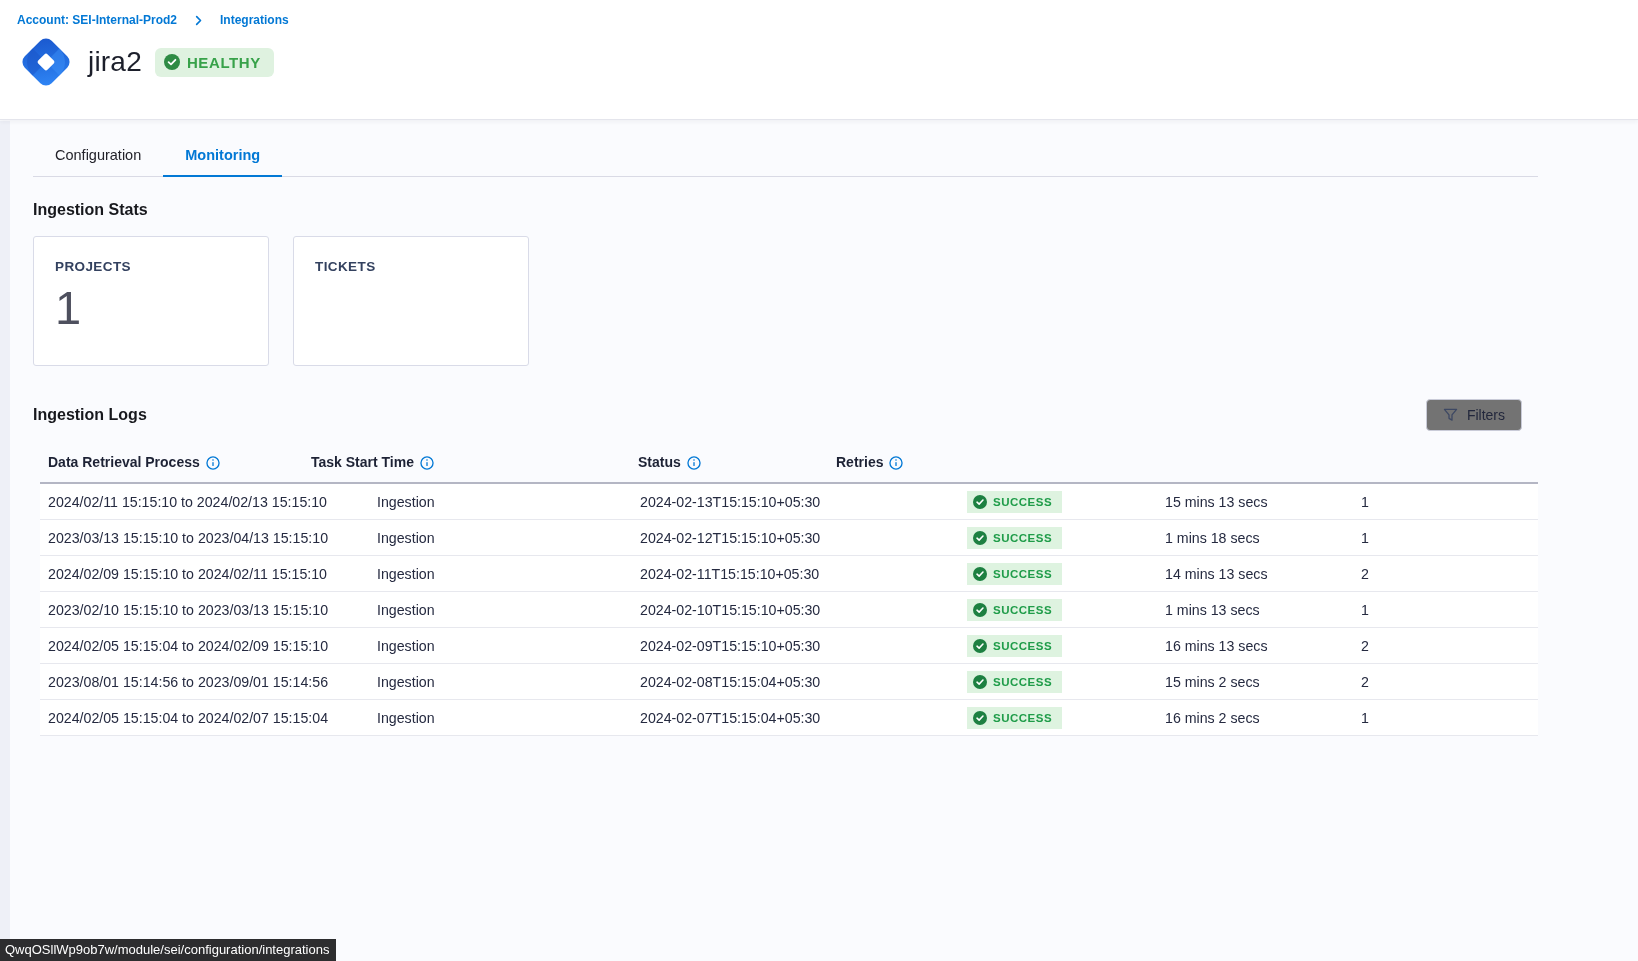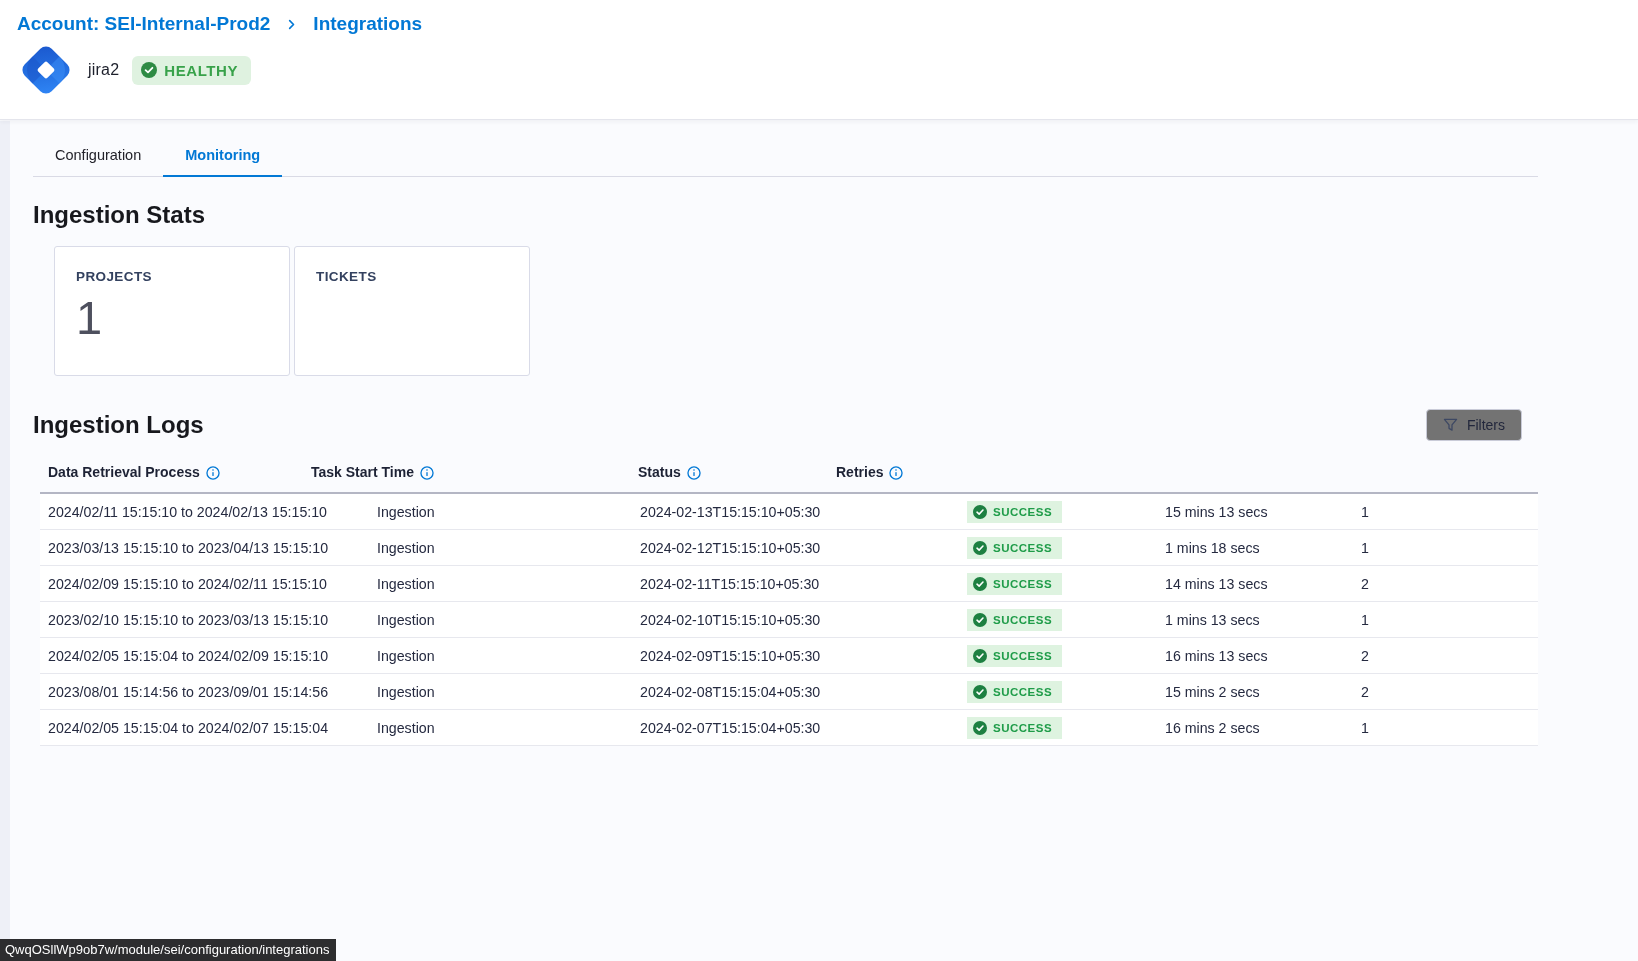--- a/index.html
+++ b/index.html
@@ -13,48 +13,48 @@
   }
   
   .topbar {
     background:#ffffff;
     height:120px;
     padding:13px 0 0 17px;
     border-bottom:1px solid #e4e5ec;
     box-shadow:0 2px 4px rgba(40,41,61,0.05);
     position:relative; z-index:2;
   }
-  .breadcrumb { display:flex; align-items:center; gap:16px; font-size:19px; font-weight:600; }
+  .breadcrumb { display:flex; align-items:center; gap:16px; font-size:12px; font-weight:600; }
   .breadcrumb a { color:#0278d5; text-decoration:none; cursor:pointer; }
   .crumb-sep { display:inline-flex; align-items:center; margin-top:1px; }
   .title-row { display:flex; align-items:center; margin-top:6px; gap:13px; }
   .logo-wrap { width:58px; height:58px; display:flex; align-items:center; justify-content:center; }
-  h1.page-title { font-size:16px; font-weight:500; color:#1c1f2b; letter-spacing:0.2px; }
+  h1.page-title { font-size:28px; font-weight:500; color:#1c1f2b; letter-spacing:0.2px; }
   .health-badge {
     display:inline-flex; align-items:center; gap:7px;
     background:#dff2e0; color:#38a24a;
     font-size:15px; font-weight:700; letter-spacing:0.6px;
     padding:6px 13px 6px 9px; border-radius:6px;
   }
   
   .left-gutter { position:absolute; left:0; top:121px; bottom:0; width:10px; background:#eef0f7; }
   main { position:relative; padding-left:10px; }
   .tabs {
     display:flex; margin-left:23px; margin-right:100px;
     border-bottom:1px solid #d9dae5; padding-top:16px;
   }
   .tab {
     padding:11px 22px 12px 22px; font-size:14.5px; color:#22222a;
     cursor:pointer; position:relative; margin-bottom:-1px;
   }
   .tab.active { color:#0278d5; font-weight:700; border-bottom:2px solid #0278d5; }
   section { padding-left:23px; }
-  h2.section-title { font-size:24px; font-weight:700; color:#17181d; }
+  h2.section-title { font-size:16px; font-weight:700; color:#17181d; }
   .stats h2 { margin-top:24px; }
-  .cards { display:flex; gap:4px; margin-top:17px;margin-left:21px; }
+  .cards { display:flex; gap:24px; margin-top:17px; }
   .card {
     width:236px; height:130px; background:#ffffff;
     border:1px solid #d9dbe8; border-radius:3px;
     padding:22px 0 0 21px;
   }
   .stat-label { font-size:13.5px; font-weight:600; letter-spacing:0.4px; color:#33415f; }
   .stat-value { font-size:47px; font-weight:400; color:#4e505e; margin-top:6px; letter-spacing:1px; }
   
   .logs-head { display:flex; align-items:center; justify-content:space-between; margin-top:33px; padding-right:116px; }
   .filters-btn {

